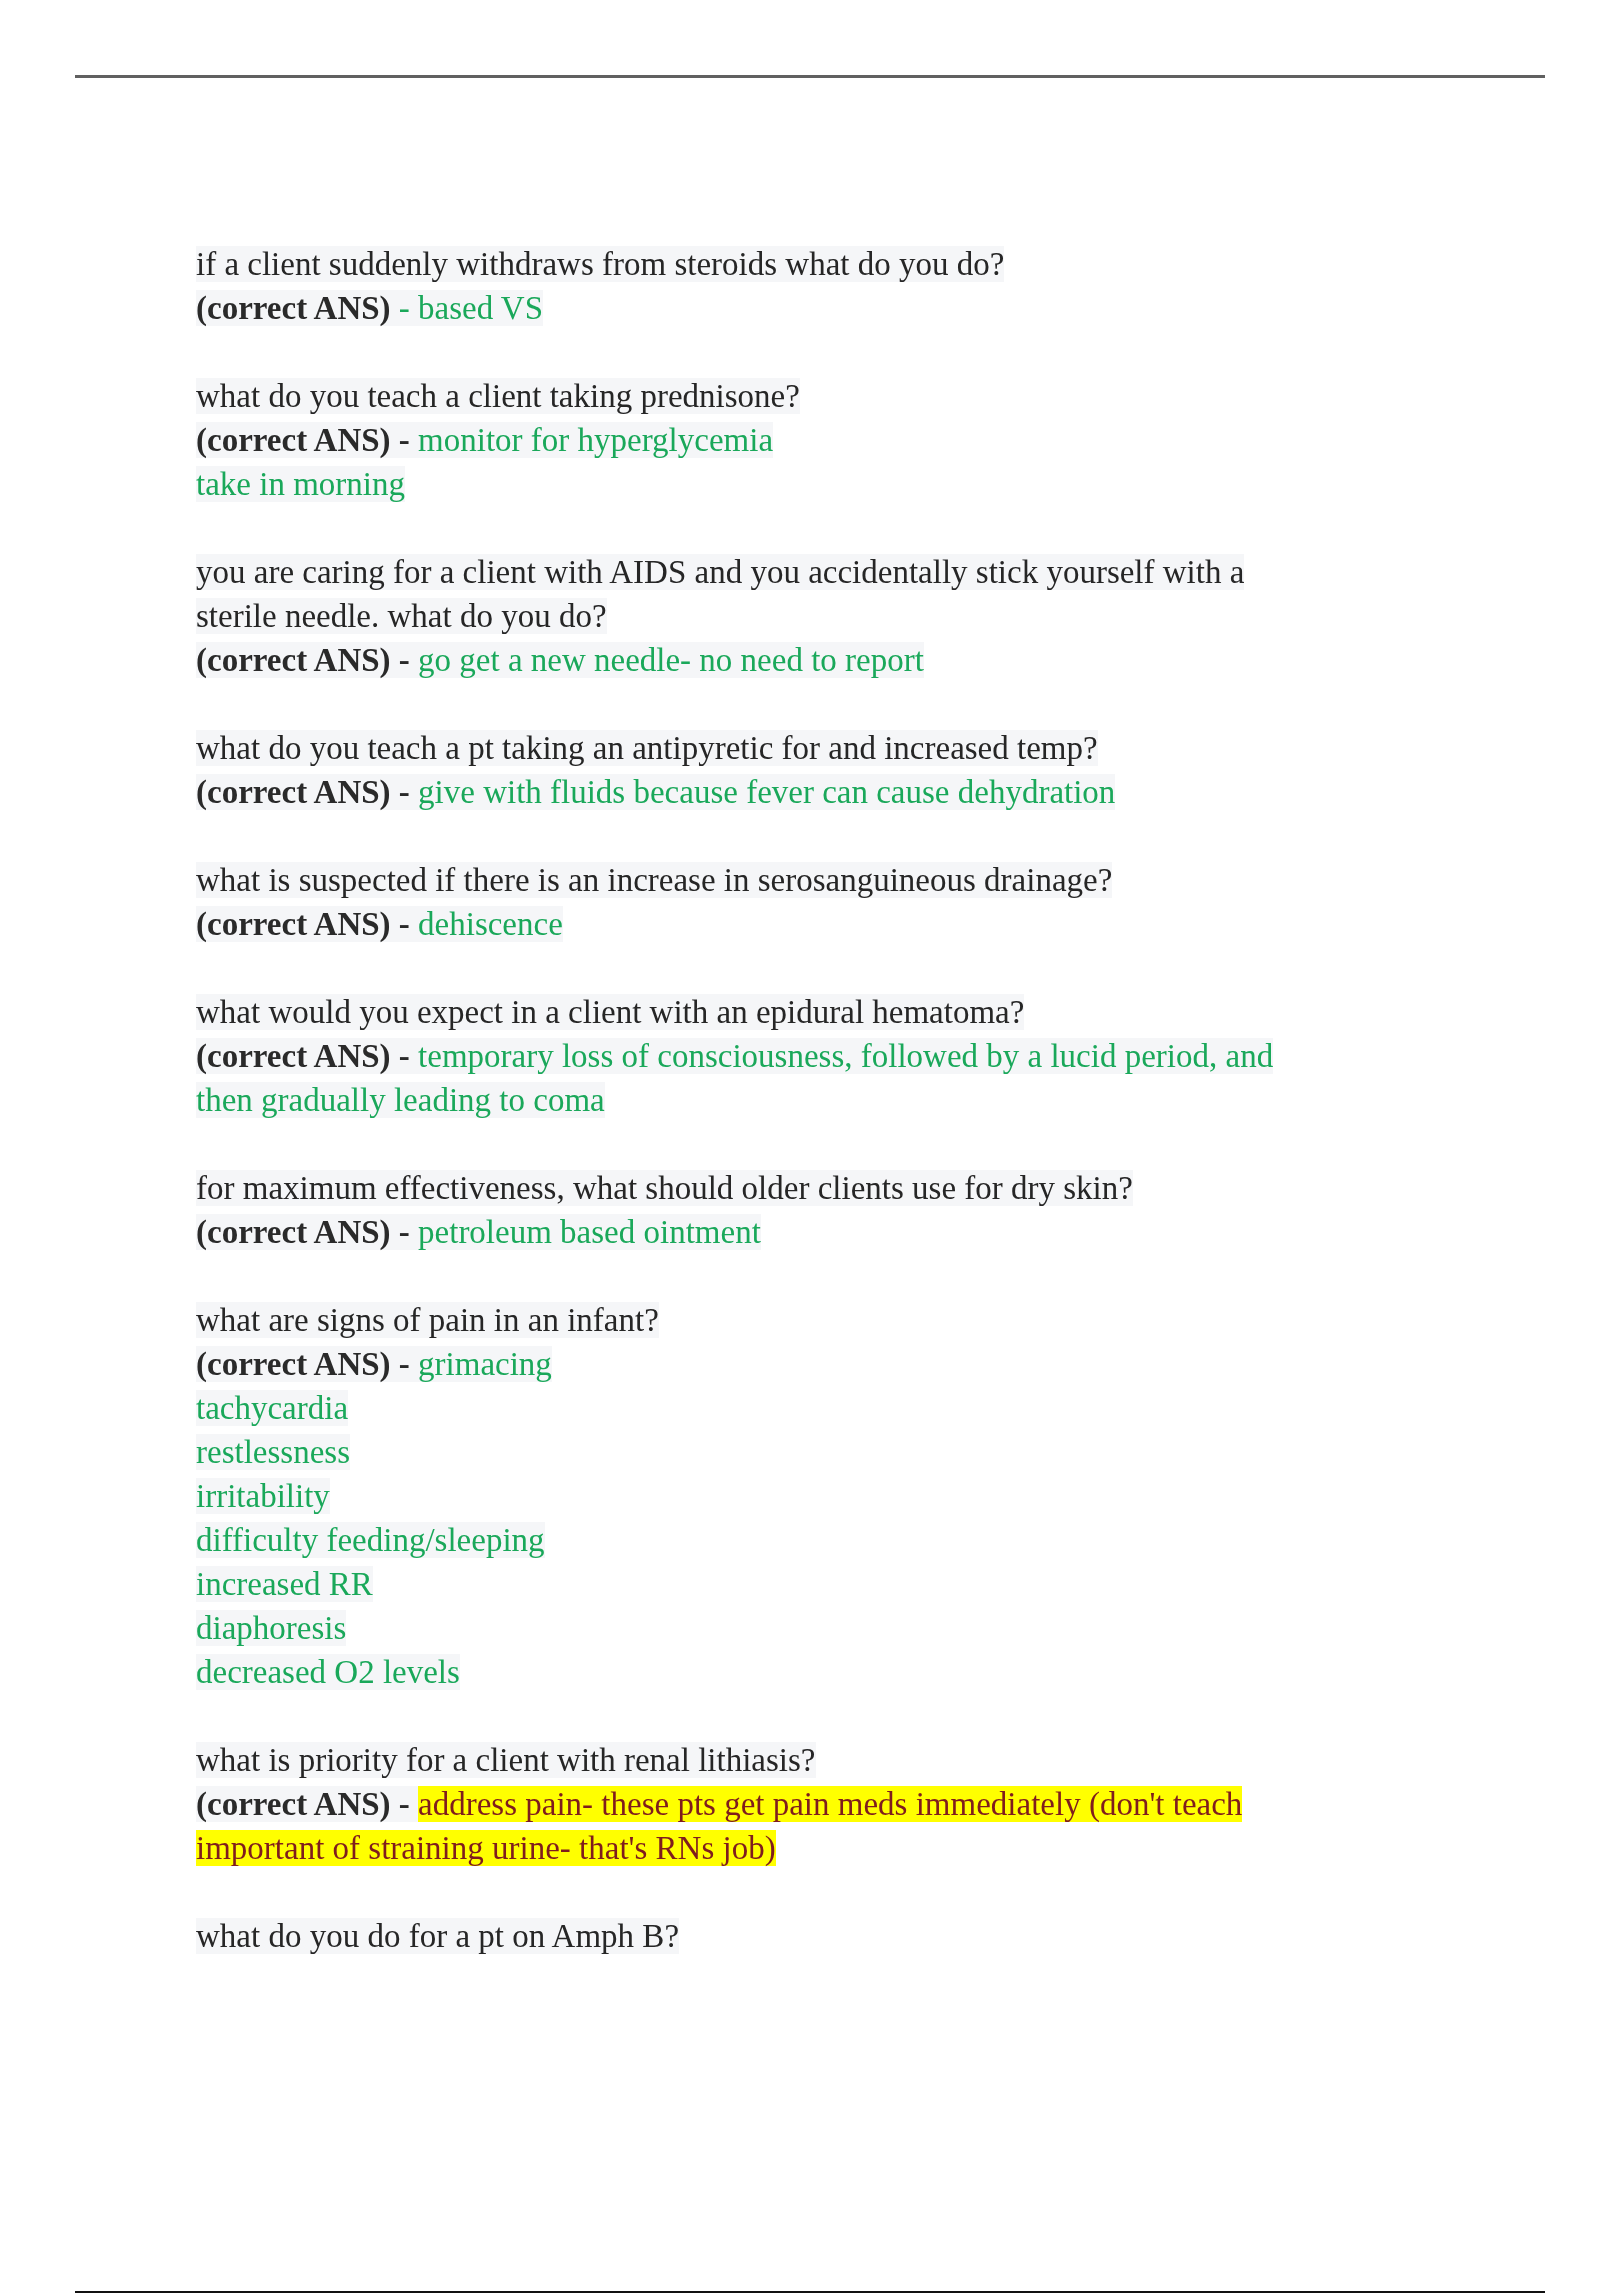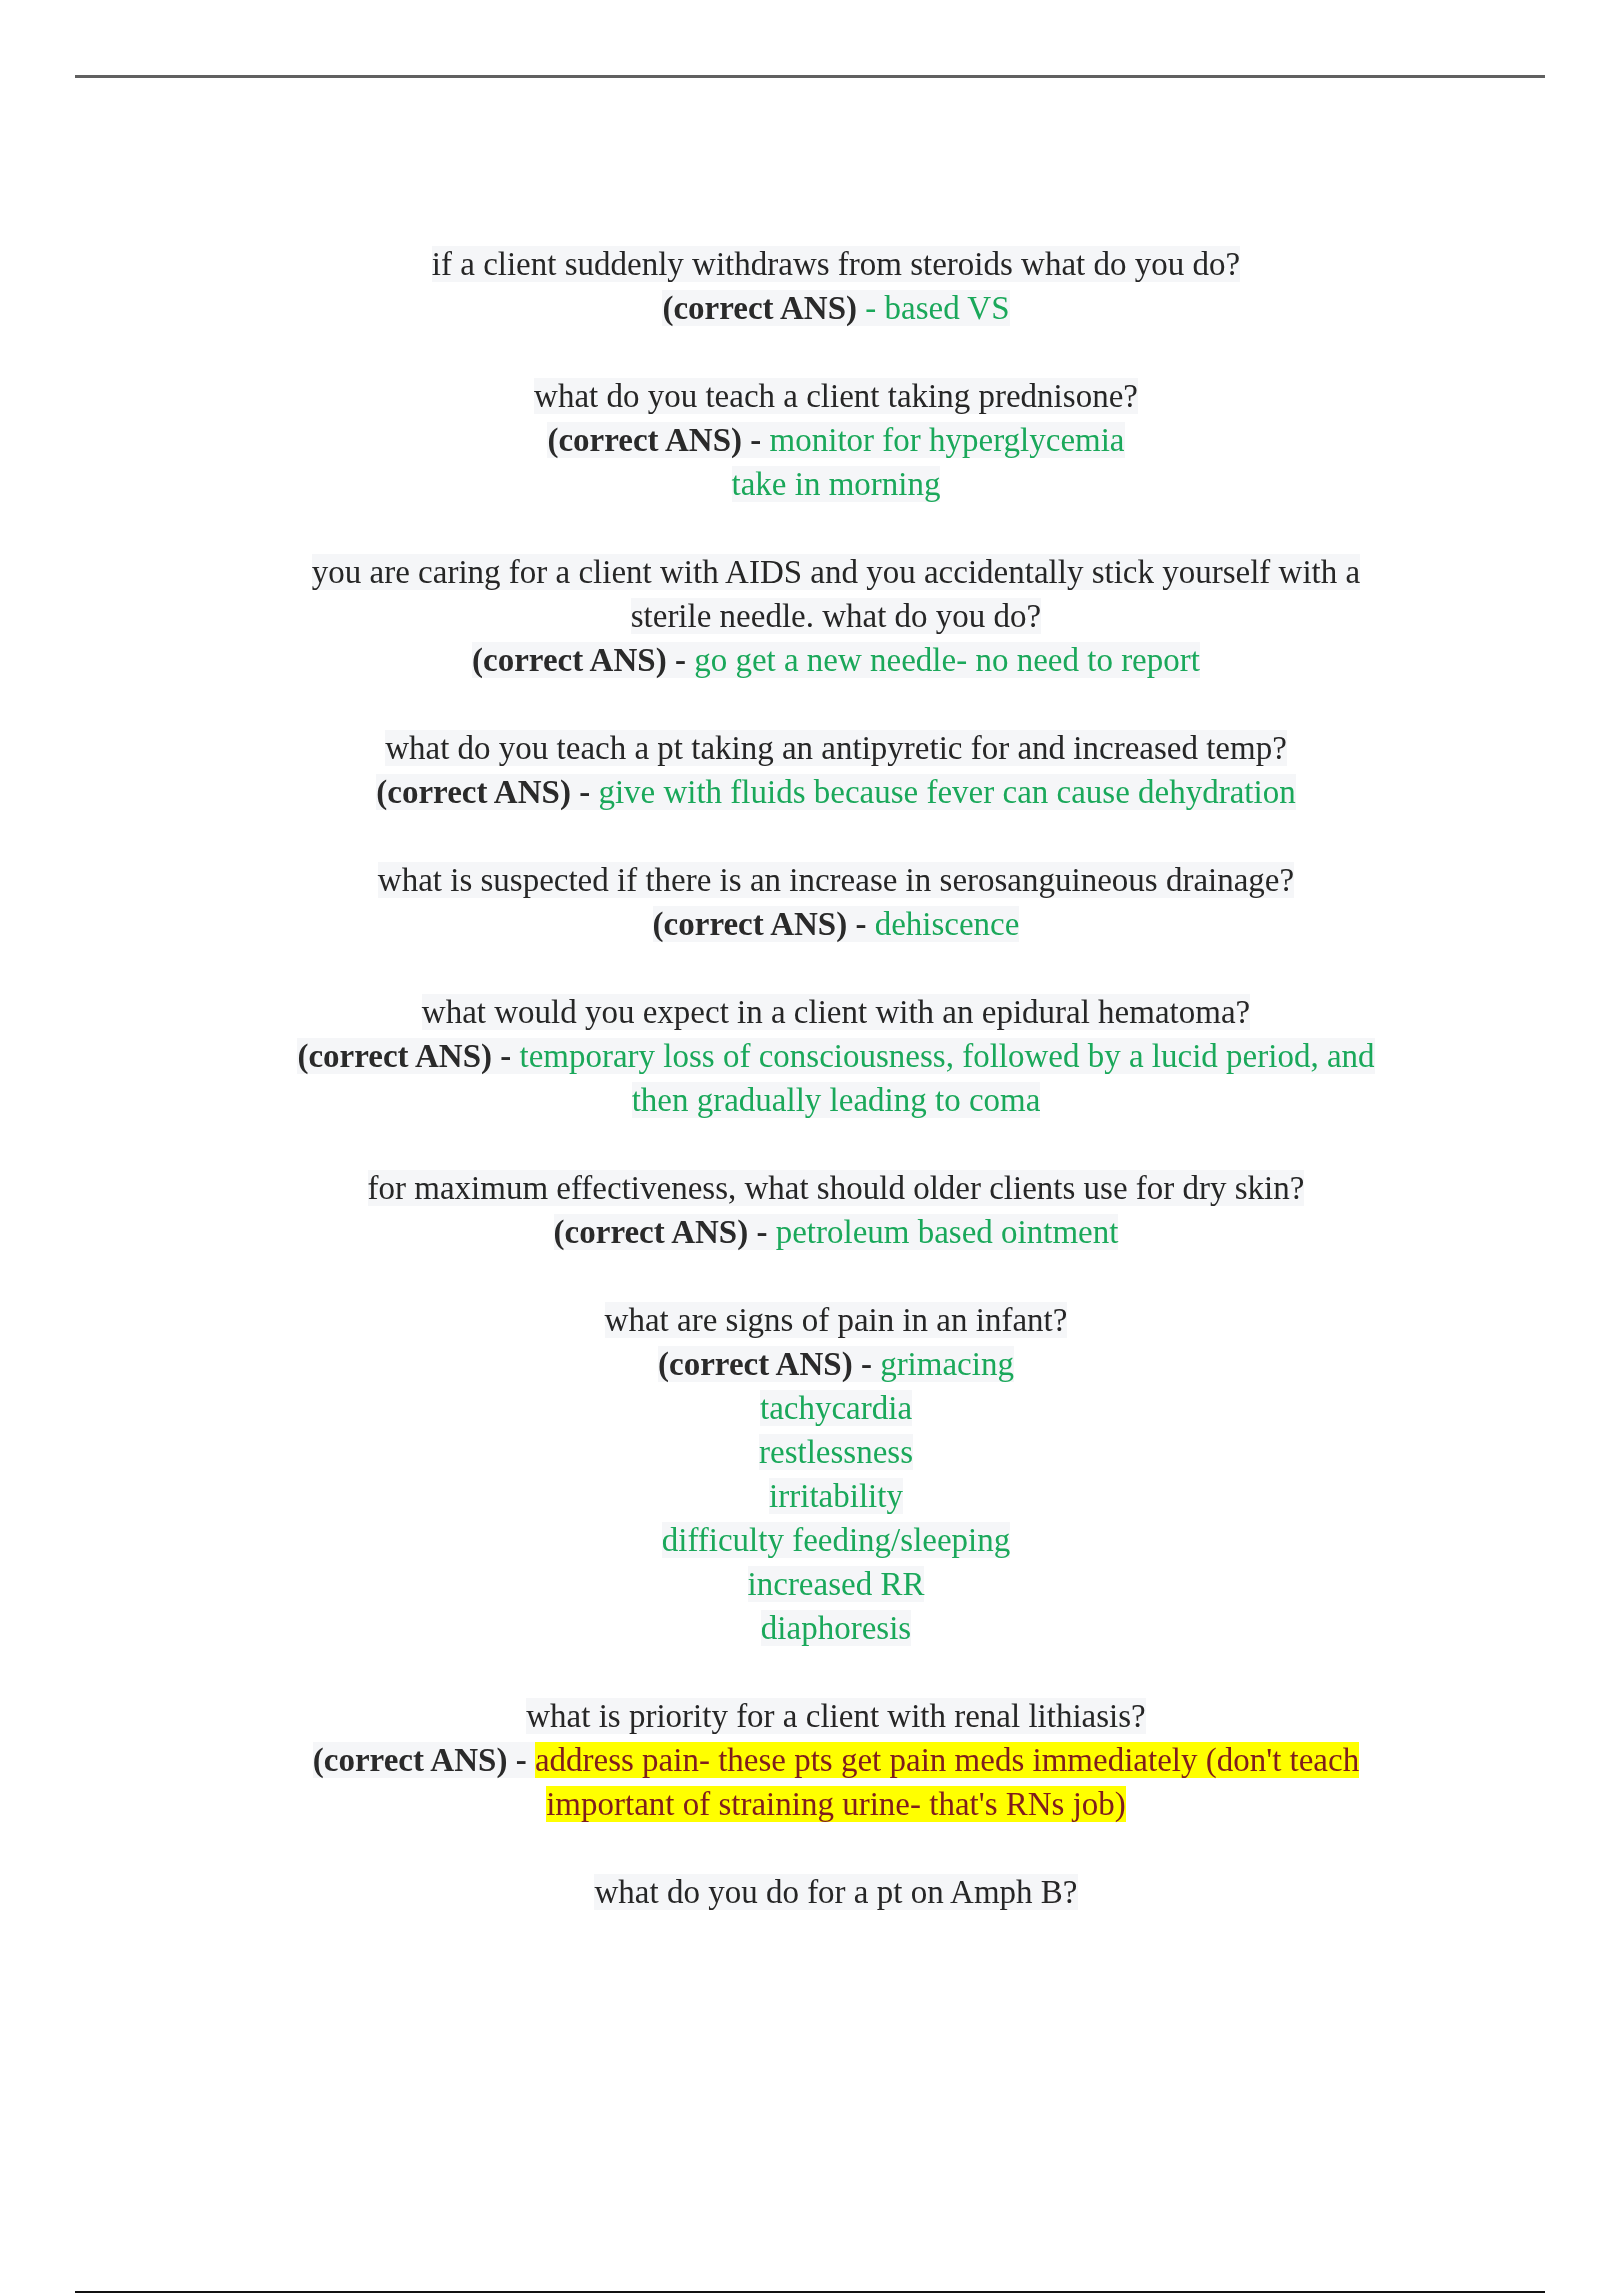--- a/index.html
+++ b/index.html
@@ -33,22 +33,21 @@
     .content {
       position: absolute;
       left: 196px;
       top: 242px;
       width: 1264px;
       font-size: 33px;
       line-height: 44px;
       color: #2a2a2a;
     }
     .qa {
-      margin: 0 0 44px 16px;
-      text-align: center;
+      margin: 0 0 44px 0;
     }
     .line {
       display: block;
       white-space: pre-wrap;
     }
     .bg {
       background: #f5f6f8;
     }
     .q { color: #262626; }
     .prefix { color: #2a2a2a; font-weight: bold; }
@@ -105,20 +104,21 @@
 
   <div class="qa">
     <span class="line"><span class="bg q">what are signs of pain in an infant?</span></span>
     <span class="line"><span class="bg"><span class="prefix">(correct ANS)</span><span class="prefix"> - </span><span class="ans">grimacing</span></span></span>
     <span class="line"><span class="bg ans">tachycardia</span></span>
     <span class="line"><span class="bg ans">restlessness</span></span>
     <span class="line"><span class="bg ans">irritability</span></span>
     <span class="line"><span class="bg ans">difficulty feeding/sleeping</span></span>
     <span class="line"><span class="bg ans">increased RR</span></span>
     <span class="line"><span class="bg ans">diaphoresis</span></span>
+    <span class="line"><span class="bg ans">decreased O2 levels</span></span>
   </div>
 
   <div class="qa">
     <span class="line"><span class="bg q">what is priority for a client with renal lithiasis?</span></span>
     <span class="line"><span class="bg"><span class="prefix">(correct ANS)</span><span class="prefix"> - </span></span><span class="hl">address pain- these pts get pain meds immediately (don't teach</span></span>
     <span class="line"><span class="hl">important of straining urine- that's RNs job)</span></span>
   </div>
 
   <div class="qa">
     <span class="line"><span class="bg q">what do you do for a pt on Amph B?</span></span>

